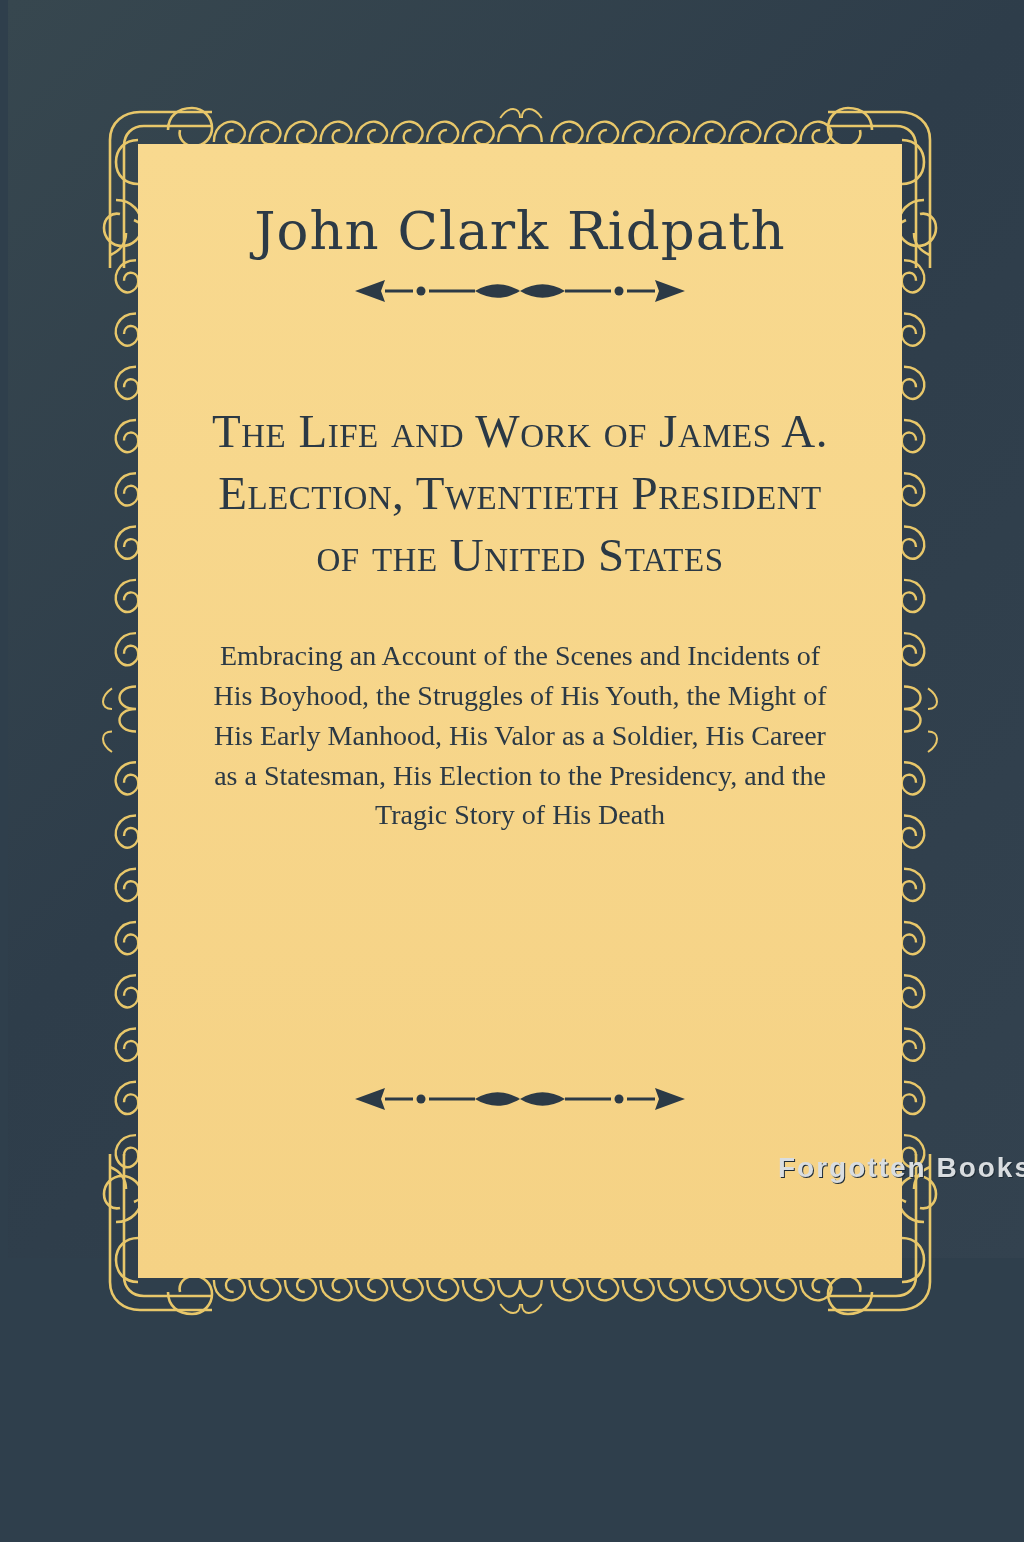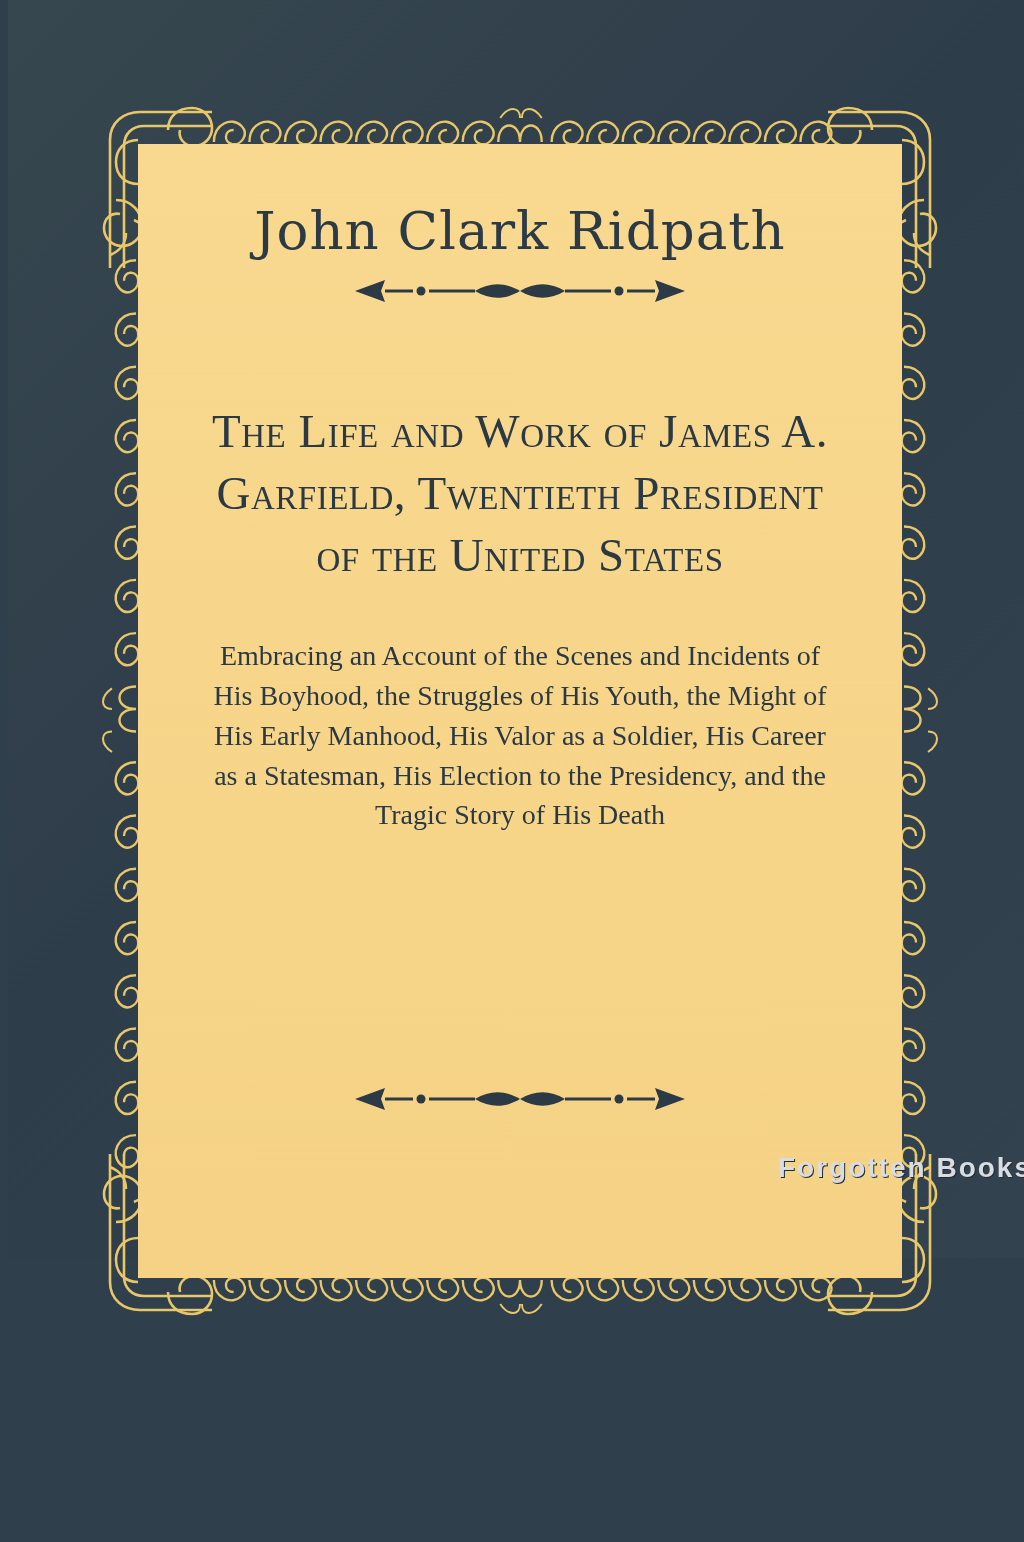--- a/index.html
+++ b/index.html
@@ -318,21 +318,21 @@
           <rect x="74" y="11.5" width="46" height="3"></rect>
           <path d="M120 13 C135 4 150 4 165 13 C150 22 135 22 120 13 Z"></path>
           <rect x="210" y="11.5" width="46" height="3"></rect>
           <circle cx="264" cy="13" r="4.5"></circle>
           <rect x="272" y="11.5" width="28" height="3"></rect>
           <path d="M330 13 L300 2 L304 13 L300 24 Z"></path>
           <path d="M165 13 C180 4 195 4 210 13 C195 22 180 22 165 13 Z"></path>
         </svg>
       </div>
 
-      <div class="title">The Life and Work of James A. Garfield, Twentieth President of the United States</div>
+      <div class="title">The Life and Work of James A. Election, Twentieth President of the United States</div>
 
       <div class="subtitle">Embracing an Account of the Scenes and Incidents of His Boyhood, the Struggles of His Youth, the Might of His Early Manhood, His Valor as a Soldier, His Career as a Statesman, His Election to the Presidency, and the Tragic Story of His Death</div>
 
       <div class="divider-bottom">
         <svg width="330" height="26" viewBox="0 0 330 26" fill="currentColor">
           <path d="M0 13 L30 2 L26 13 L30 24 Z"></path>
           <rect x="30" y="11.5" width="28" height="3"></rect>
           <circle cx="66" cy="13" r="4.5"></circle>
           <rect x="74" y="11.5" width="46" height="3"></rect>
           <path d="M120 13 C135 4 150 4 165 13 C150 22 135 22 120 13 Z"></path>

